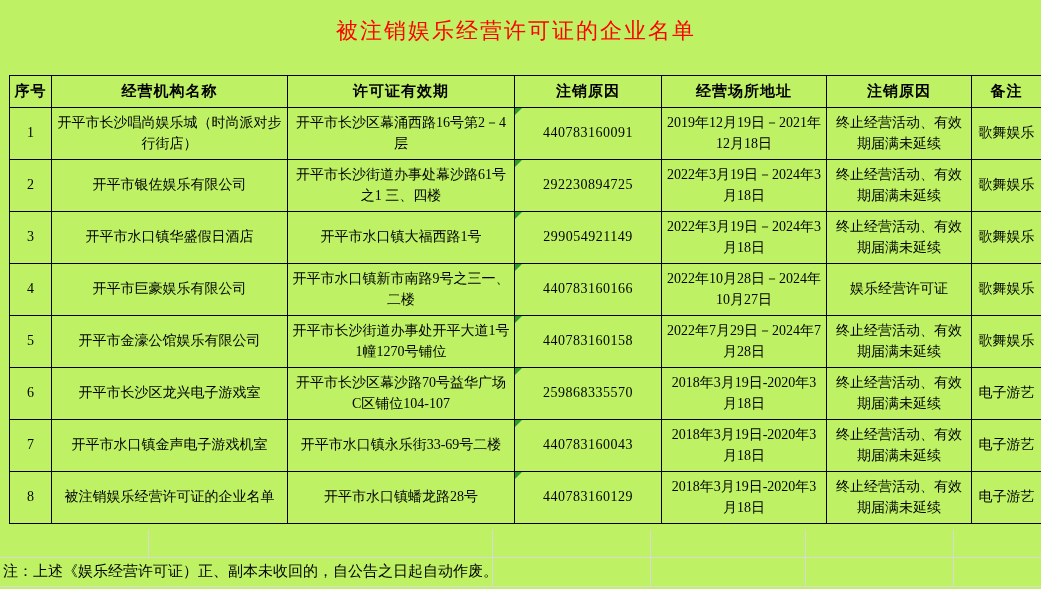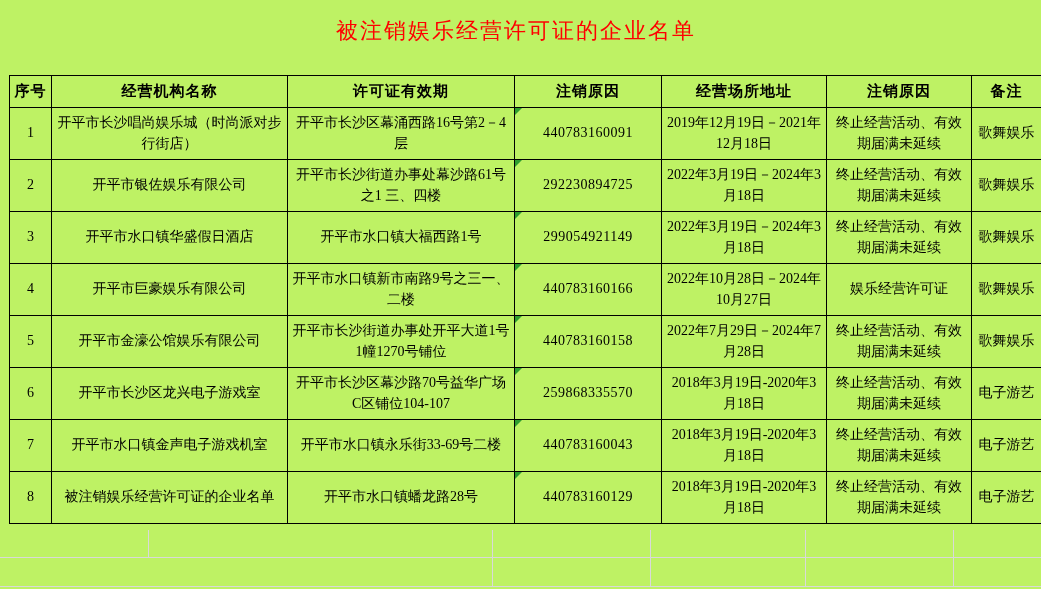--- a/index.html
+++ b/index.html
@@ -173,14 +173,15 @@
   <div class="below">
     <div class="gridline gl-h" style="top:27px;"></div>
     <div class="gridline gl-h" style="top:56px;"></div>
     <div class="gridline gl-v" style="left:148px;top:0;height:27px;"></div>
     <div class="gridline gl-v" style="left:492px;top:0;height:56px;"></div>
     <div class="gridline gl-v" style="left:650px;top:0;height:56px;"></div>
     <div class="gridline gl-v" style="left:805px;top:0;height:56px;"></div>
     <div class="gridline gl-v" style="left:953px;top:0;height:56px;"></div>
   </div>
 
+  <div class="footnote">注：上述《娱乐经营许可证）正、副本未收回的，自公告之日起自动作废。</div>
 
 </div>
 
 </body></html>

